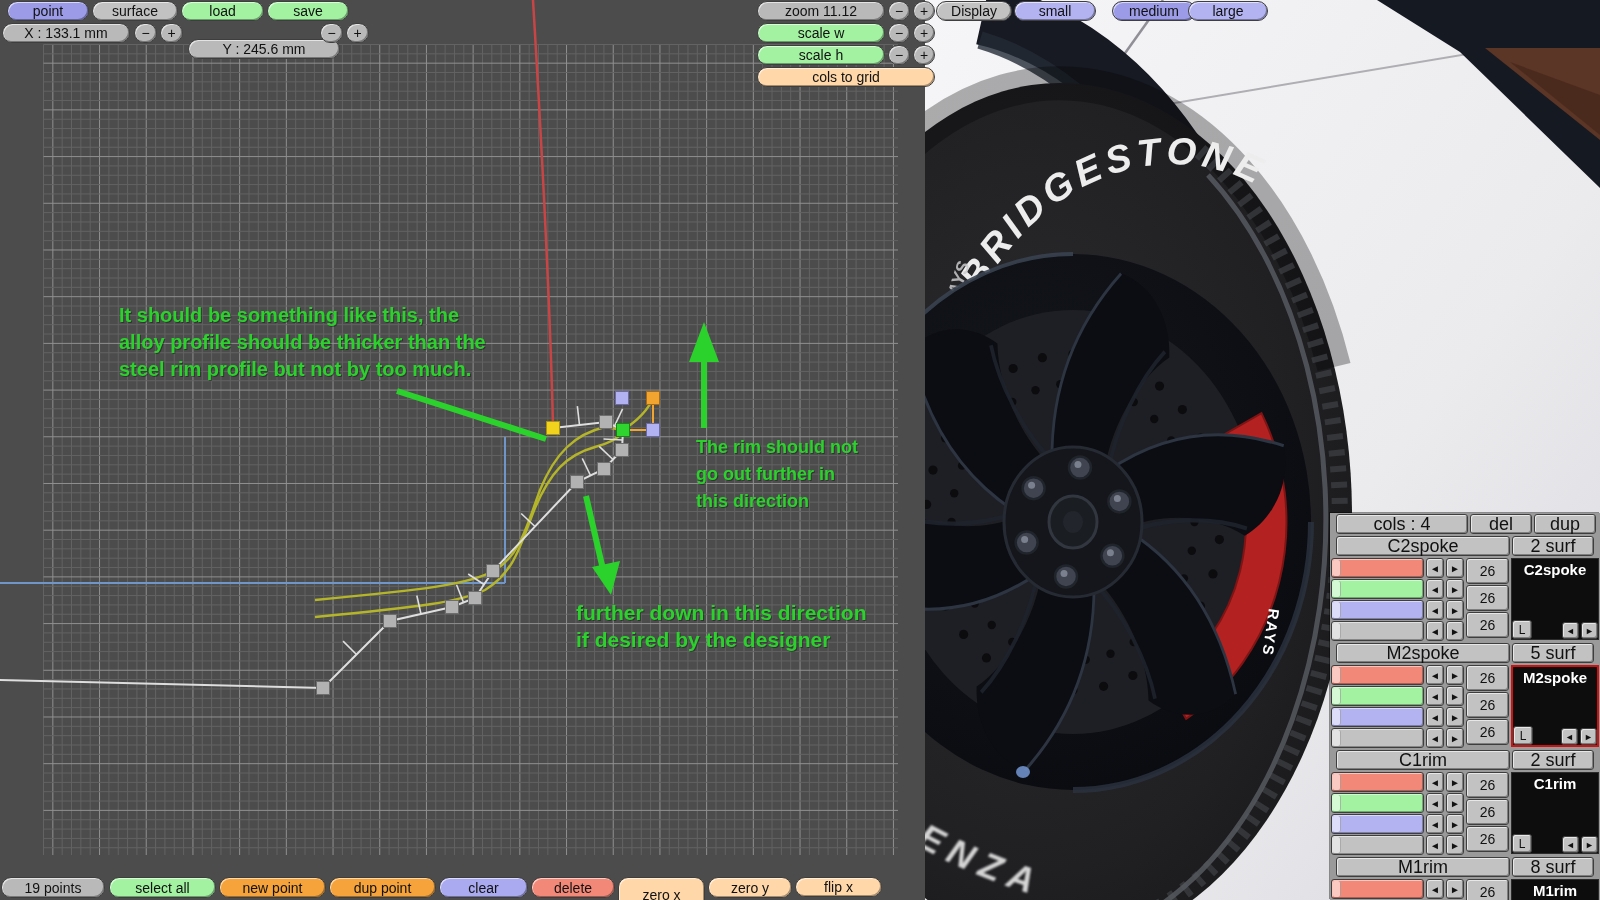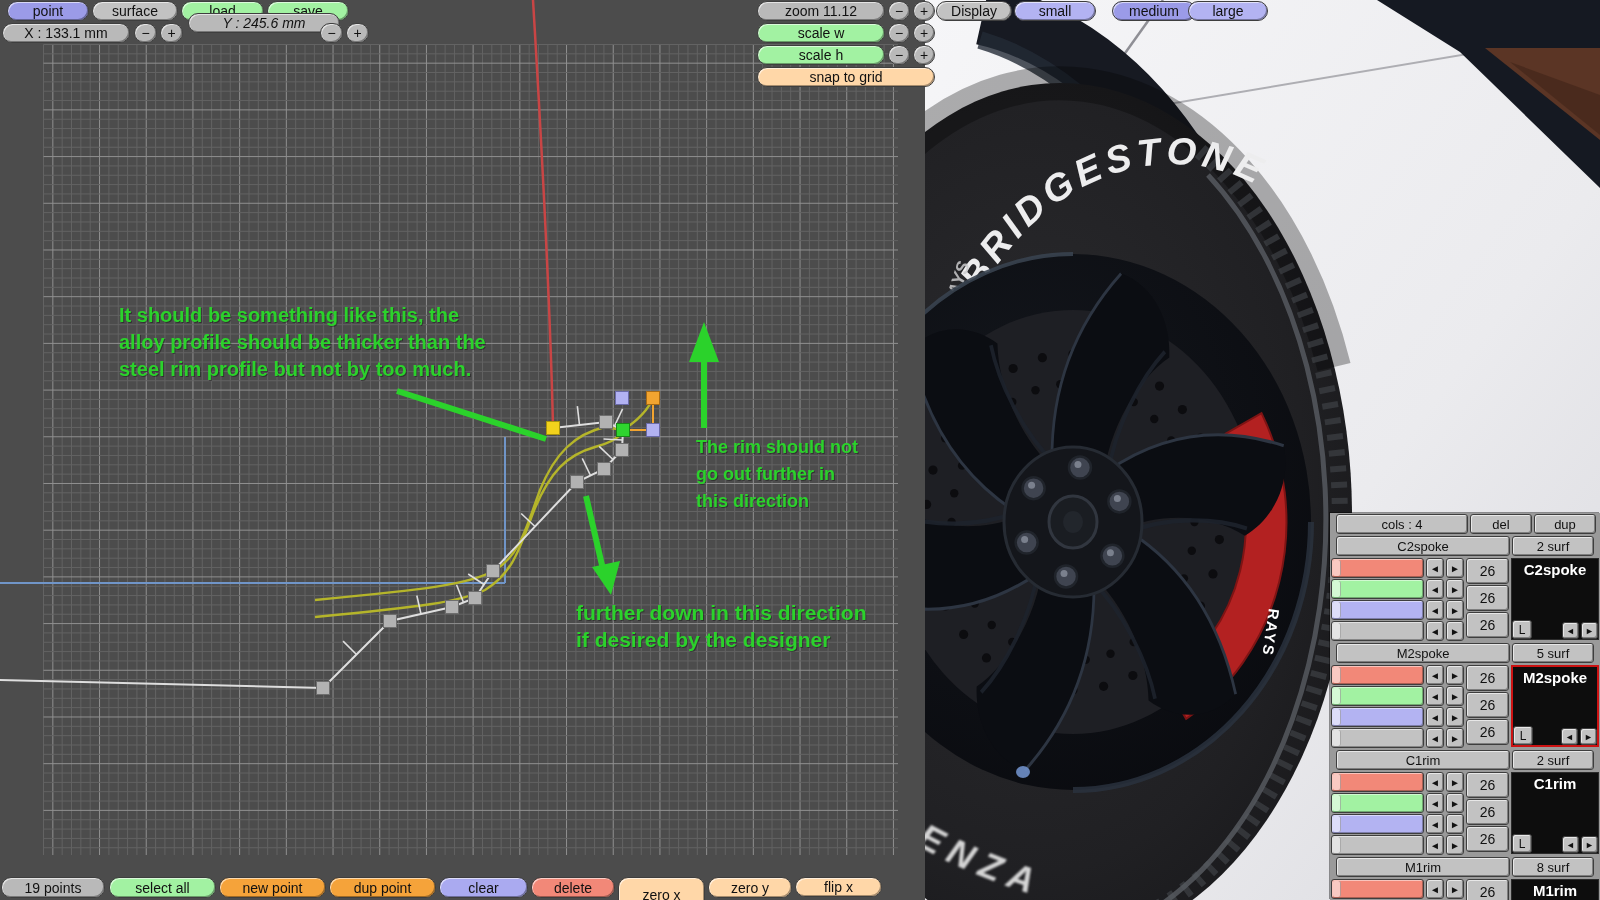--- a/index.html
+++ b/index.html
@@ -19,21 +19,21 @@
   .c-salmon{background:#f28878;}
   .c-yellow{background:#f5f2a2;}
   .c-blue{background:#aaaaf0;}
   .note{position:absolute;color:#2bd22b;font-weight:bold;font-size:20px;line-height:27px;
         text-shadow:1px 1px 0 rgba(0,0,0,.35);}
   .note span{display:block;}
   
   #surface-panel{position:absolute;left:1330px;top:513px;width:270px;height:387px;
                  background:#9a9a9a;overflow:hidden;box-shadow:-1px -1px 0 rgba(0,0,0,.4);}
   .pbtn{position:relative;display:flex;align-items:center;justify-content:center;
-        font-size:13px;color:#111;background:#c2c2c2;border:1px solid #3e3e3e;border-radius:3px;
+        font-size:18px;color:#111;background:#c2c2c2;border:1px solid #3e3e3e;border-radius:3px;
         box-shadow:inset 1px 1px 0 rgba(255,255,255,.6), inset -1px -1px 0 rgba(0,0,0,.35);
         box-sizing:border-box;white-space:nowrap;}
   .prow{display:flex;gap:2px;margin-top:1px;}
   .sec-head .pbtn{flex:none;}
   .srow{display:flex;gap:2px;height:20px;margin-top:1px;}
   .track{position:relative;width:93px;height:20px;border:1px solid #3e3e3e;border-radius:3px;
          box-shadow:inset 1px 1px 0 rgba(255,255,255,.5), inset -1px -1px 0 rgba(0,0,0,.3);box-sizing:border-box;}
   .knob{position:absolute;left:1px;top:1px;width:8px;height:16px;border-radius:2px;
         background:rgba(255,255,255,.55);box-shadow:inset -1px 0 0 rgba(0,0,0,.25);}
   .arr{width:18px;height:20px;font-size:10px;padding:0;}
@@ -467,34 +467,34 @@
     </g>
   </svg>
 
   <div class="btn c-purple-sel" style="left:7px;top:1px;width:82px;height:20px;">point</div>
   <div class="btn c-gray" style="left:92px;top:1px;width:86px;height:20px;">surface</div>
   <div class="btn c-green" style="left:181px;top:1px;width:83px;height:20px;">load</div>
   <div class="btn c-green" style="left:267px;top:1px;width:82px;height:20px;">save</div>
   <div class="btn" style="left:2px;top:23px;width:128px;height:20px;">X : 133.1 mm</div>
   <div class="btn" style="left:134px;top:23px;width:23px;height:20px;">−</div>
   <div class="btn" style="left:160px;top:23px;width:23px;height:20px;">+</div>
-  <div class="btn" style="left:188px;top:13px;width:152px;height:20px;font-style:italic;">Y : 245.6 mm</div>
+  <div class="btn" style="left:188px;top:39px;width:152px;height:20px;">Y : 245.6 mm</div>
   <div class="btn" style="left:320px;top:23px;width:23px;height:20px;">−</div>
   <div class="btn" style="left:346px;top:23px;width:23px;height:20px;">+</div>
 
   <div class="btn" style="left:757px;top:1px;width:128px;height:20px;">zoom 11.12</div>
   <div class="btn" style="left:888px;top:1px;width:22px;height:20px;">−</div>
   <div class="btn" style="left:913px;top:1px;width:22px;height:20px;">+</div>
   <div class="btn c-green" style="left:757px;top:23px;width:128px;height:20px;">scale w</div>
   <div class="btn" style="left:888px;top:23px;width:22px;height:20px;">−</div>
   <div class="btn" style="left:913px;top:23px;width:22px;height:20px;">+</div>
   <div class="btn c-green" style="left:757px;top:45px;width:128px;height:20px;">scale h</div>
   <div class="btn" style="left:888px;top:45px;width:22px;height:20px;">−</div>
   <div class="btn" style="left:913px;top:45px;width:22px;height:20px;">+</div>
-  <div class="btn c-peach" style="left:757px;top:67px;width:178px;height:20px;">snap to grid</div>
+  <div class="btn c-peach" style="left:757px;top:67px;width:178px;height:20px;">cols to grid</div>
 
   <div class="btn c-gray" style="left:936px;top:1px;width:76px;height:20px;">Display</div>
   <div id="display-options">
       <div class="btn c-purple" style="left: 1014px; top: 1px; width: 82px; height: 20px;">small</div>
       <div class="btn c-purple-sel" style="left: 1100px; top: 1px; width: 84px; height: 20px; margin-left: 12px;">medium</div>
       <div class="btn c-purple" style="left: 1188px; top: 1px; width: 80px; height: 20px;">large</div>
     </div>
 
   <div id="surface-panel">
     <div class="prow" style="margin:1px 0 0 6px;">

